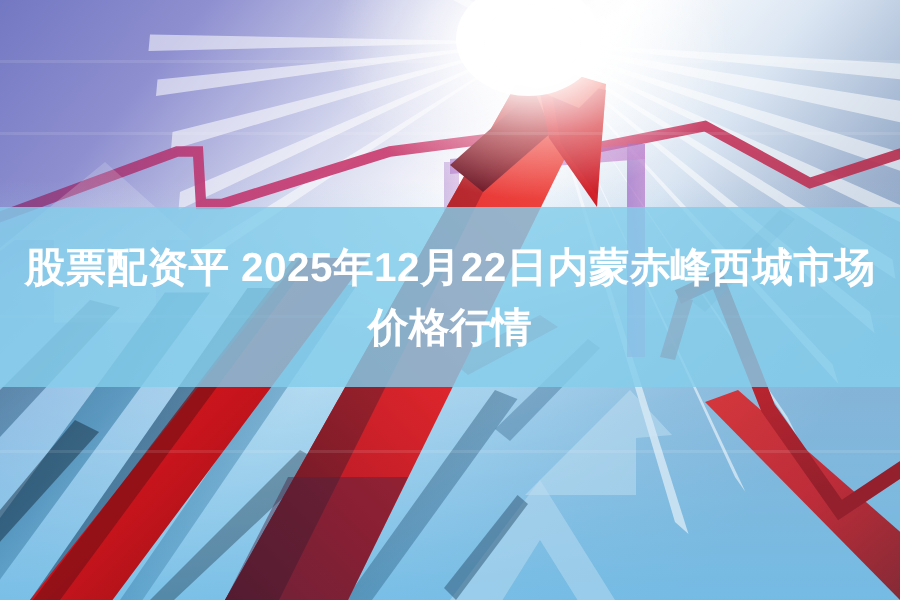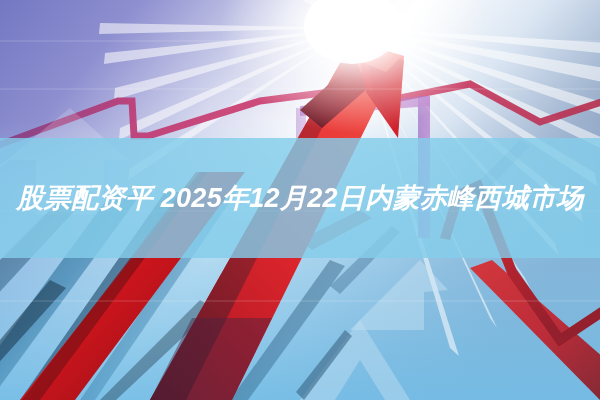--- a/index.html
+++ b/index.html
@@ -35,21 +35,20 @@
     position: absolute;
     left: 0;
     top: 138px;
     width: 600px;
     height: 120px;
     display: flex;
     flex-direction: column;
     align-items: center;
     justify-content: center;
     gap: 9px;
-    font-style: italic;
   }
   .title-line {
     color: #ffffff;
     font-size: 27px;
     font-weight: 700;
     line-height: 1.12;
     letter-spacing: 0.3px;
     white-space: nowrap;
     text-align: center;
   }
@@ -243,15 +242,16 @@
         <rect x="0" y="210" width="600" height="2" fill="#ffffff"></rect>
         <rect x="0" y="300" width="600" height="2" fill="#ffffff"></rect>
       </g>
     </g>
   </svg>
 
   <div id="title-band"></div>
 
   <div id="title-block">
     <div class="title-line">股票配资平 2025年12月22日内蒙赤峰西城市场</div>
+    <div class="title-line">价格行情</div>
   </div>
 
 </div>
 
 </body></html>

